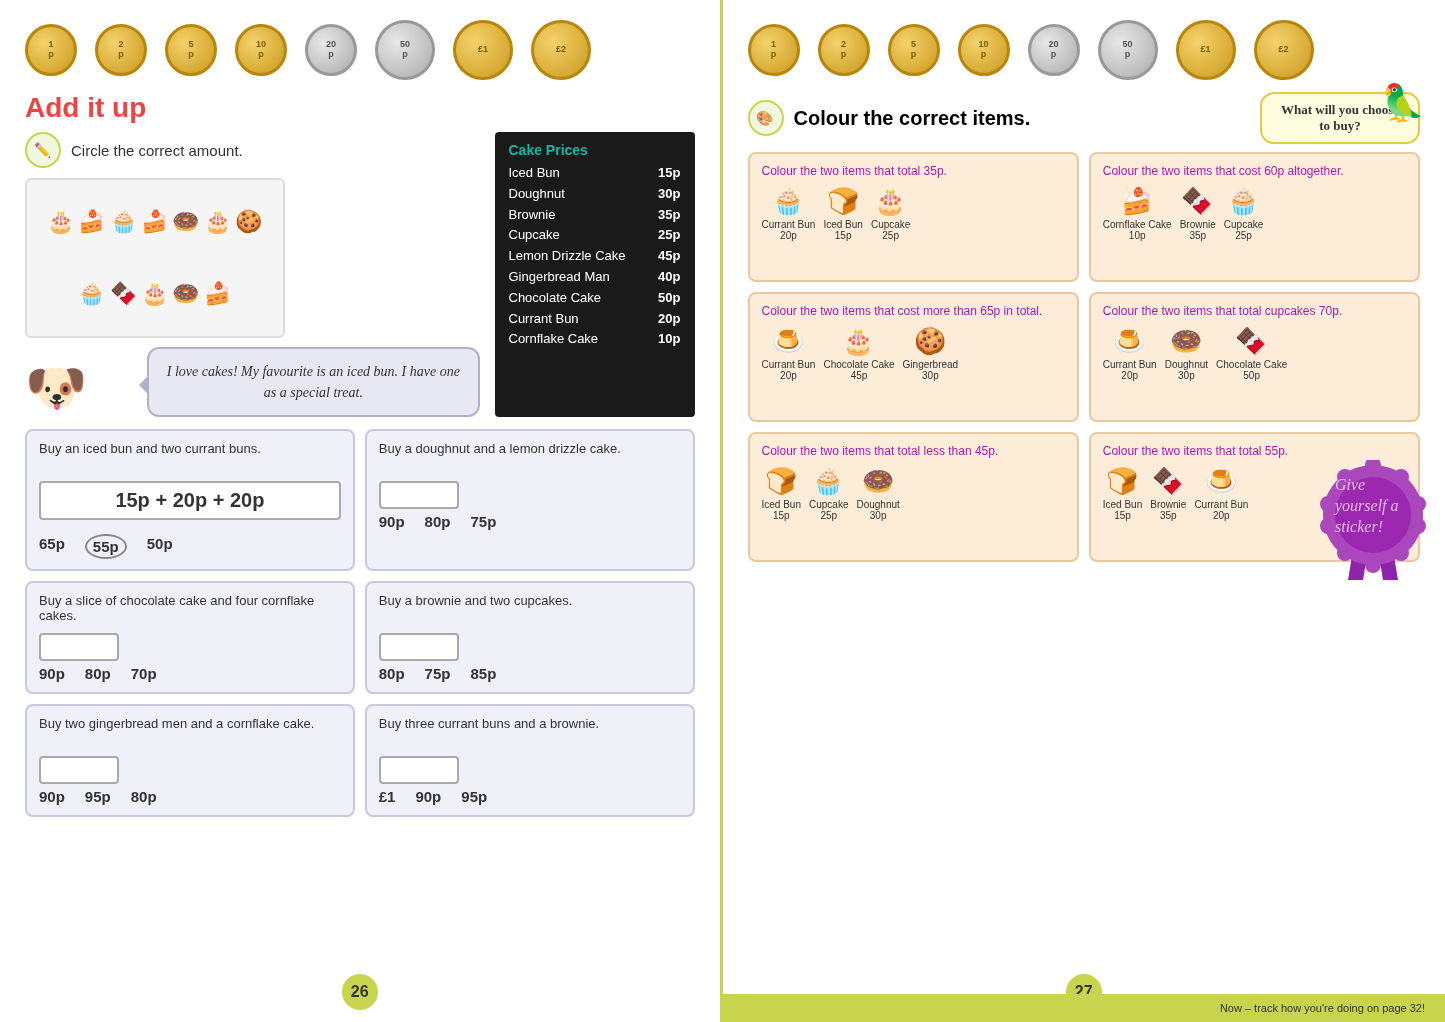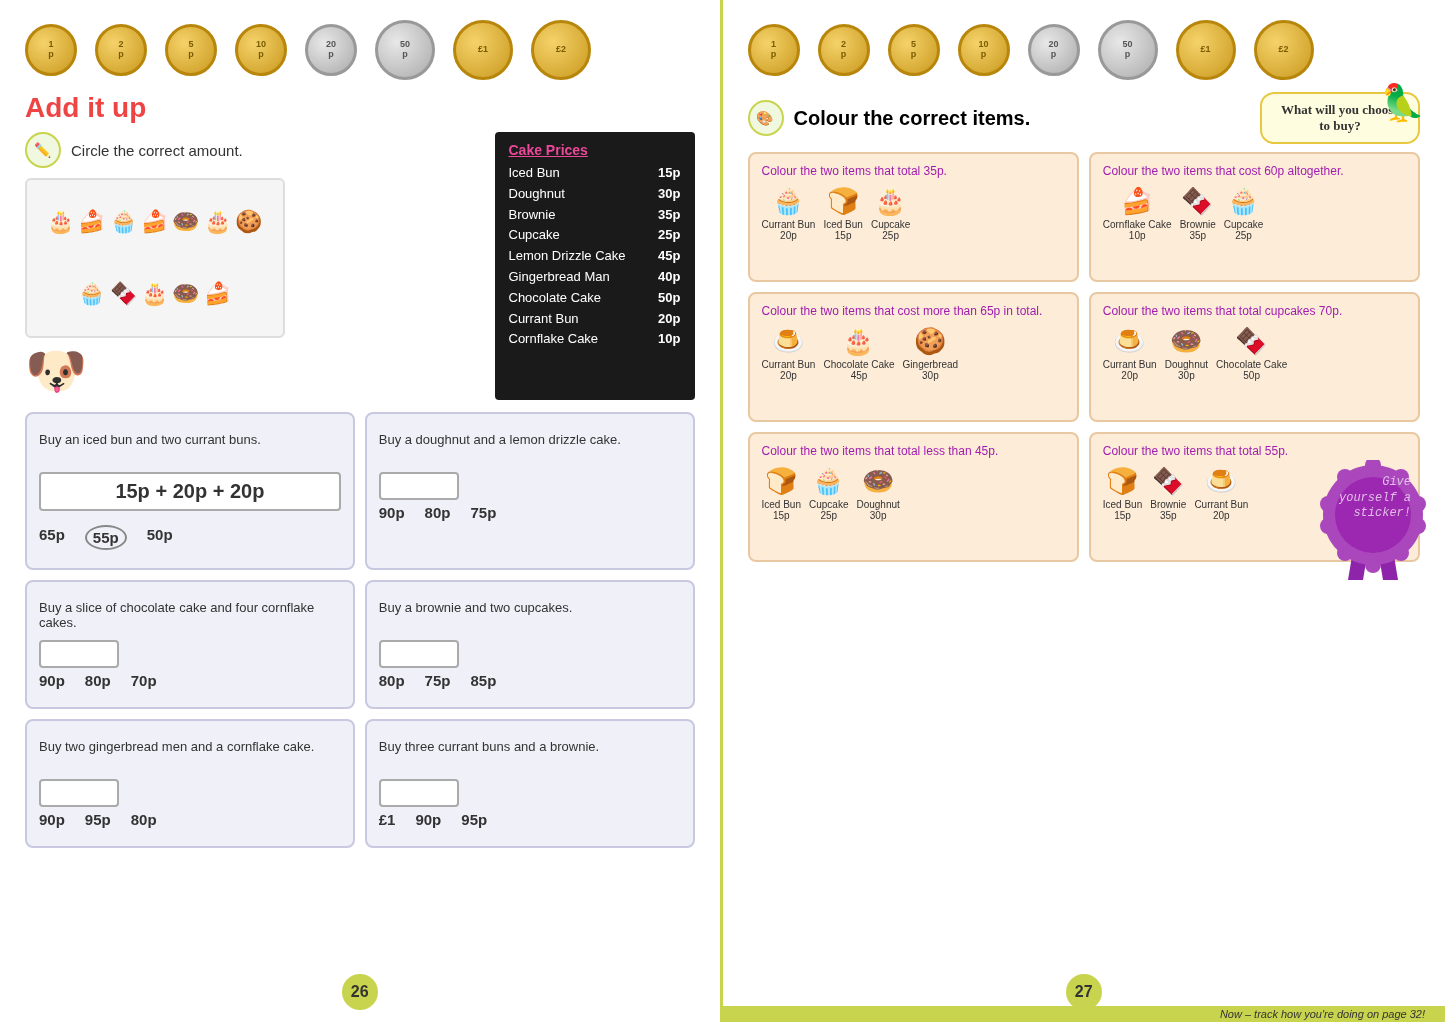--- a/index.html
+++ b/index.html
@@ -115,22 +115,21 @@
       color: #fff;
       padding: 10px 14px;
       border-radius: 4px;
       font-size: 13px;
       min-width: 200px;
     }
     .price-table-title {
       font-weight: bold;
       font-size: 14px;
       margin-bottom: 5px;
-      color: #ec4899;
-      text-decoration: underline;
+      color: #14b8a6;
     }
     .price-row {
       display: flex;
       justify-content: space-between;
       gap: 20px;
       line-height: 1.6;
     }
     .price-row span:last-child {
       font-weight: bold;
       text-align: right;
@@ -163,21 +162,21 @@
     .exercise-grid {
       display: grid;
       grid-template-columns: 1fr 1fr;
       gap: 10px;
       margin-top: 8px;
     }
     .exercise-box {
       background: #f0f0f8;
       border: 2px solid #c8c8e0;
       border-radius: 8px;
-      padding: 18px 12px;
+      padding: 10px 12px;
     }
     .exercise-text {
       font-size: 13px;
       color: #333;
       margin-bottom: 8px;
       min-height: 32px;
     }
     .calc-box {
       background: #fff;
       border: 2px solid #aaa;
@@ -258,28 +257,27 @@
     .cake-icon {
       font-size: 26px;
       margin-bottom: 2px;
     }
     
     .footer-bar {
       position: absolute;
       bottom: 0;
       left: 0;
       right: 0;
-      height: 16px;
+      height: 28px;
       background: #c8d44e;
       display: flex;
       align-items: center;
       justify-content: center;
       font-size: 12px;
       color: #333;
-      font-style: italic;
     }
     .footer-track {
       position: absolute;
       right: 20px;
       font-size: 11px;
     }
   </style>
 </head>
 <body>
 
@@ -320,20 +318,21 @@
             <span style="font-size:22px;">🧁</span>
             <span style="font-size:22px;">🍫</span>
             <span style="font-size:22px;">🎂</span>
             <span style="font-size:22px;">🍩</span>
             <span style="font-size:22px;">🍰</span>
           </div>
         </div>
 
         <div style="display:flex;align-items:flex-end;margin-top:4px;">
           <div style="font-size:50px;flex-shrink:0;">🐶</div>
+          <div class="speech-bubble">I love cakes! My favourite is an iced bun. I have one as a special treat.</div>
         </div>
       </div>
 
       <div class="price-table">
         <div class="price-table-title">Cake Prices</div>
         <div>
           <div class="price-row">
               <span>Iced Bun</span>
               <span>15p</span>
             </div>
@@ -608,21 +607,21 @@
               <circle cx="100" cy="66" r="8" fill="#ab47bc"></circle>
               <circle cx="83" cy="93" r="8" fill="#ab47bc"></circle>
               <circle cx="55" cy="105" r="8" fill="#ab47bc"></circle>
               <circle cx="27" cy="93" r="8" fill="#ab47bc"></circle>
               <circle cx="10" cy="66" r="8" fill="#ab47bc"></circle>
               <circle cx="10" cy="44" r="8" fill="#ab47bc"></circle>
               <circle cx="27" cy="17" r="8" fill="#ab47bc"></circle>
 
               <circle cx="55" cy="55" r="38" fill="#9c27b0"></circle>
             </svg>
-            <div style="position:absolute;top:15px;left:50%;transform:translateX(-50%);width:76px;text-align:right;font-family:Liberation Mono, monospace;font-style:italic;font-size:12px;color:#e1bee7;line-height:1.3;">Give yourself a sticker!</div>
+            <div style="position:absolute;top:15px;left:50%;transform:translateX(-50%);width:76px;text-align:left;font-family:Liberation Serif, serif;font-style:italic;font-size:16px;color:#e1bee7;line-height:1.3;">Give yourself a sticker!</div>
           </div>
         </div>
       </div>
 
     </div>
 
     <div class="page-number page-number-right">27</div>
 
     <div class="footer-bar">
       <span class="footer-track">Now – track how you're doing on page 32!</span>

